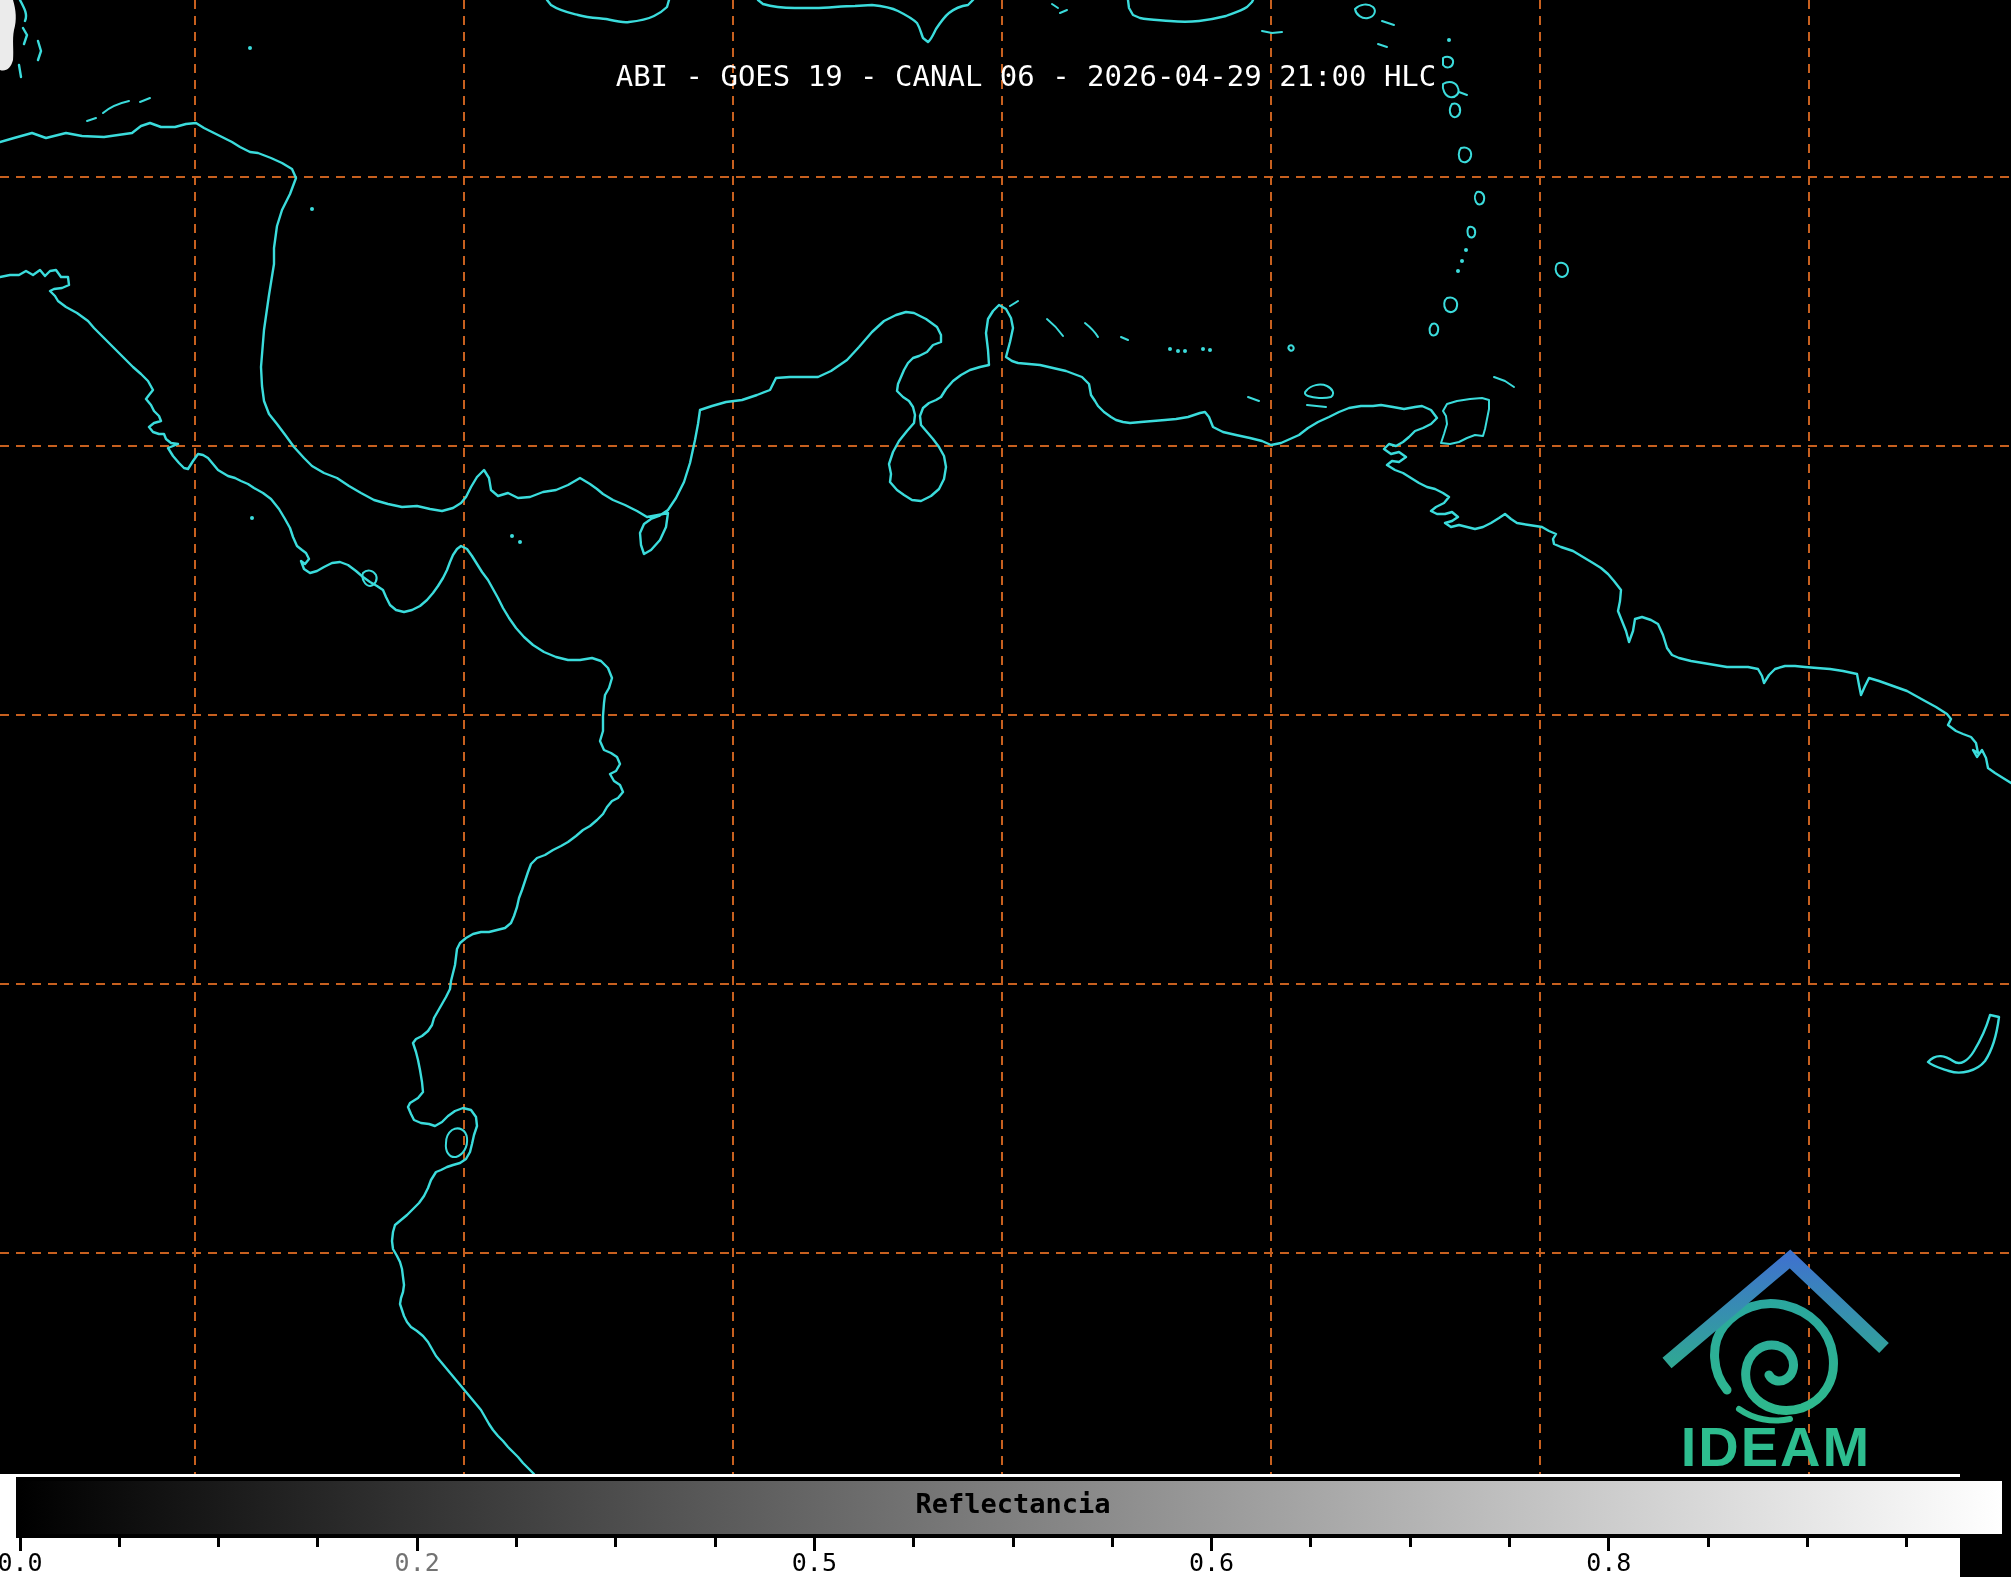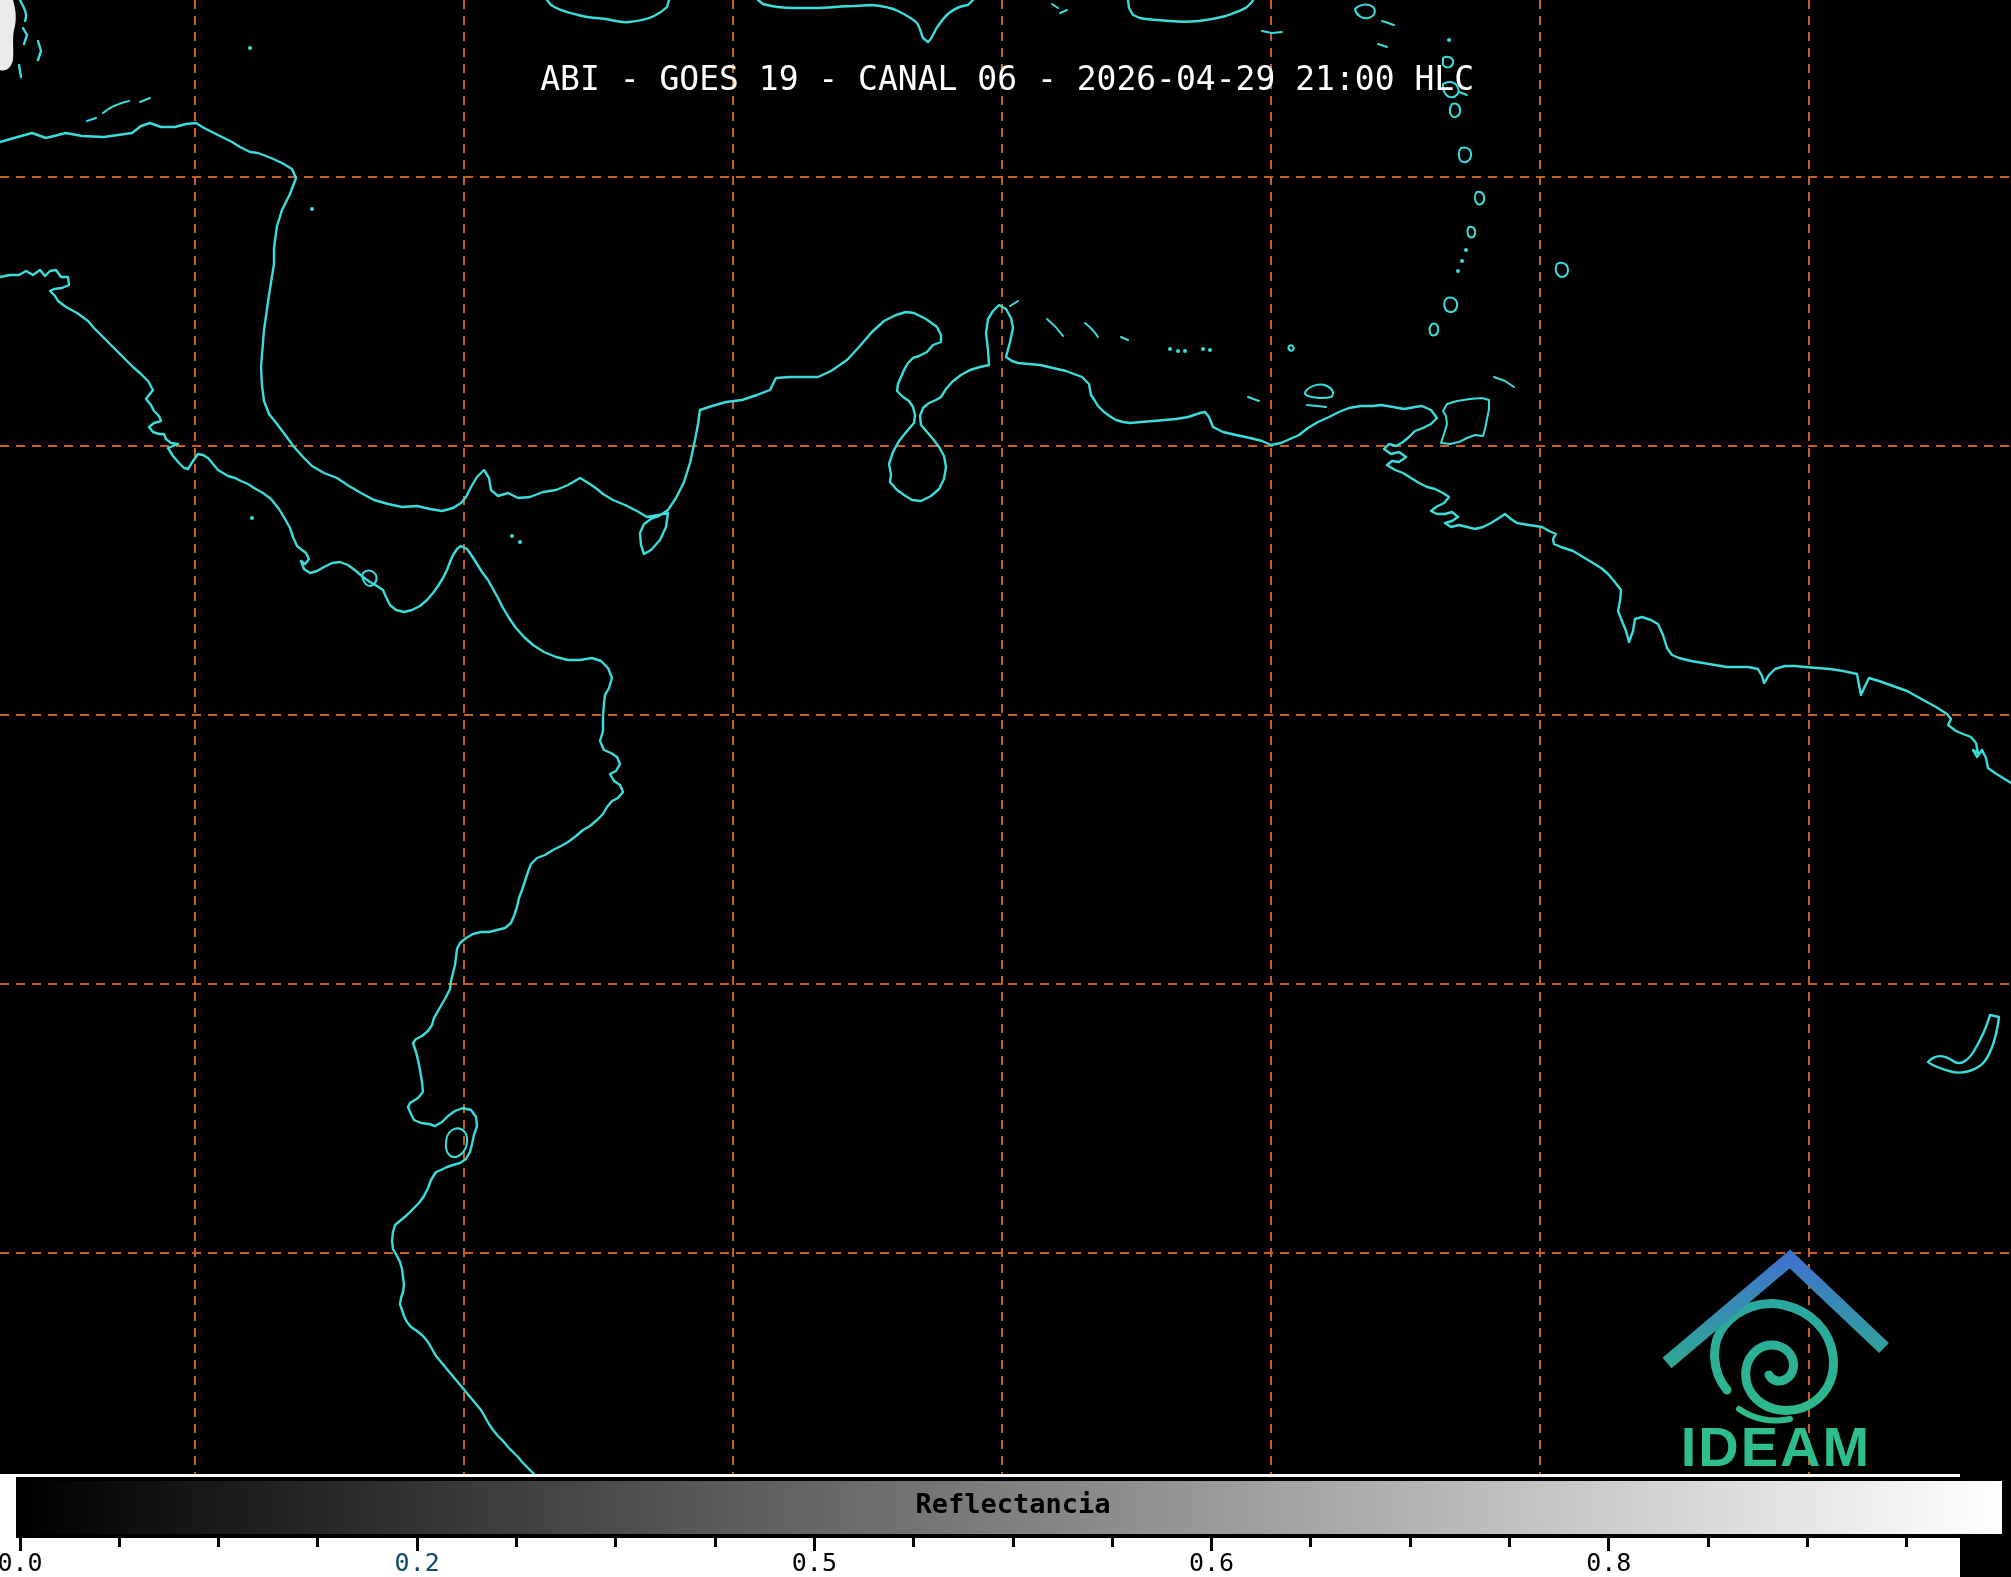--- a/index.html
+++ b/index.html
@@ -2,23 +2,23 @@
 <html><head>
 <meta charset="utf-8">
 <style>
   html,body{margin:0;padding:0;background:#222;}
   .stage{
     position:relative;width:2011px;height:1577px;background:#000;
     overflow:hidden;font-family:"DejaVu Sans Mono",monospace;
   }
   .map-svg{position:absolute;left:0;top:0;}
   .map-title{
-    position:absolute;left:524px;top:59px;width:950px;
-    color:#ffffff;font-size:33px;letter-spacing:0px;white-space:pre;
-    font-family:"DejaVu Sans Mono",monospace;text-align:right;
+    position:absolute;left:551px;top:59px;width:950px;
+    color:#ffffff;font-size:29px;letter-spacing:0px;white-space:pre;
+    font-family:"DejaVu Sans Mono",monospace;text-align:center;
   }
   .bottom-band{
     position:absolute;left:0;top:1474px;width:1960px;height:103px;background:#ffffff;
   }
   .cbar{
     position:absolute;left:16px;top:3px;width:1982px;height:53px;
     border:4px solid #000000;
   }
   .cbar-label{
     position:absolute;left:1013px;top:14px;transform:translateX(-50%);
@@ -152,21 +152,21 @@
         <div class="tick" style="left: 1210.1px; top: 64px; height: 13px; background: rgb(0, 0, 0);"></div>
         <div class="tick" style="left: 1309.4px; top: 64px; height: 9px; background: rgb(0, 0, 0);"></div>
         <div class="tick" style="left: 1408.7px; top: 64px; height: 9px; background: rgb(0, 0, 0);"></div>
         <div class="tick" style="left: 1508px; top: 64px; height: 9px; background: rgb(0, 0, 0);"></div>
         <div class="tick" style="left: 1607.3px; top: 64px; height: 13px; background: rgb(0, 0, 0);"></div>
         <div class="tick" style="left: 1706.6px; top: 64px; height: 9px; background: rgb(0, 0, 0);"></div>
         <div class="tick" style="left: 1805.9px; top: 64px; height: 9px; background: rgb(0, 0, 0);"></div>
         <div class="tick" style="left: 1905.2px; top: 64px; height: 9px; background: rgb(0, 0, 0);"></div>
         <div class="tick" style="left: 2004.5px; top: 64px; height: 13px; background: rgb(0, 0, 0);"></div>
         <div class="tick-label" style="left: 20px; top: 74px; color: rgb(0, 0, 0);">0.0</div>
-        <div class="tick-label" style="left: 417.2px; top: 74px; color: #0c4a6e;">0.2</div>
+        <div class="tick-label" style="left: 417.2px; top: 74px; color: #737373;">0.2</div>
         <div class="tick-label" style="left: 814.4px; top: 74px; color: rgb(0, 0, 0);">0.5</div>
         <div class="tick-label" style="left: 1211.6px; top: 74px; color: rgb(0, 0, 0);">0.6</div>
         <div class="tick-label" style="left: 1608.8px; top: 74px; color: rgb(0, 0, 0);">0.8</div>
         <div class="tick-label" style="left: 2006px; top: 74px; color: rgb(0, 0, 0);">1.0</div>
       </div>
   </div>
 
 </div>
 
 </body></html>

